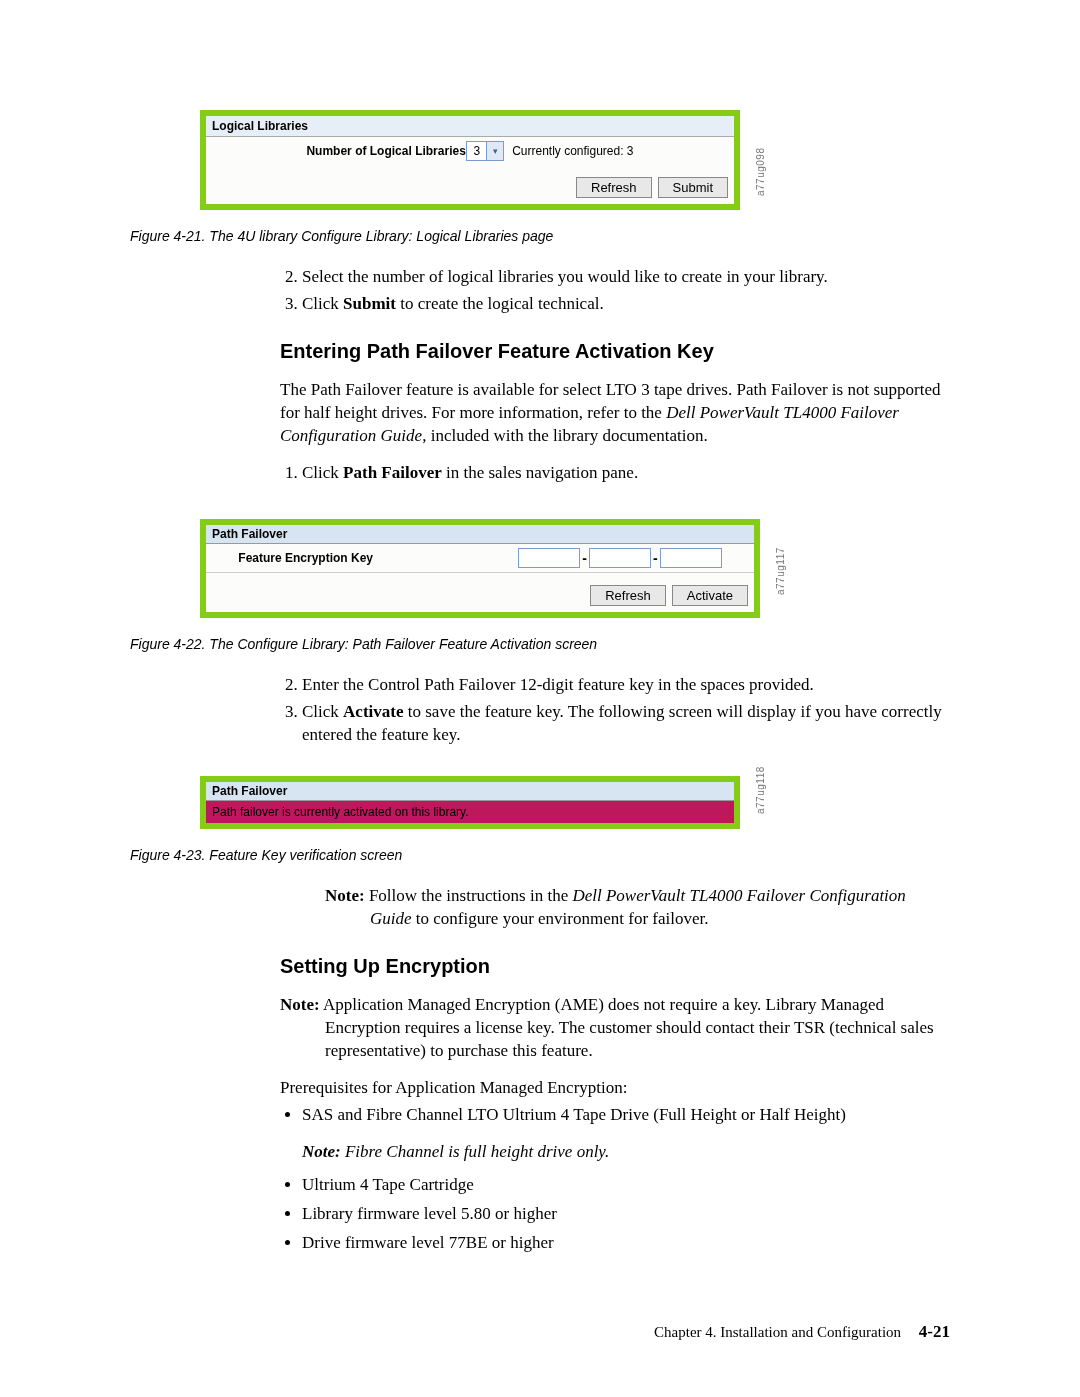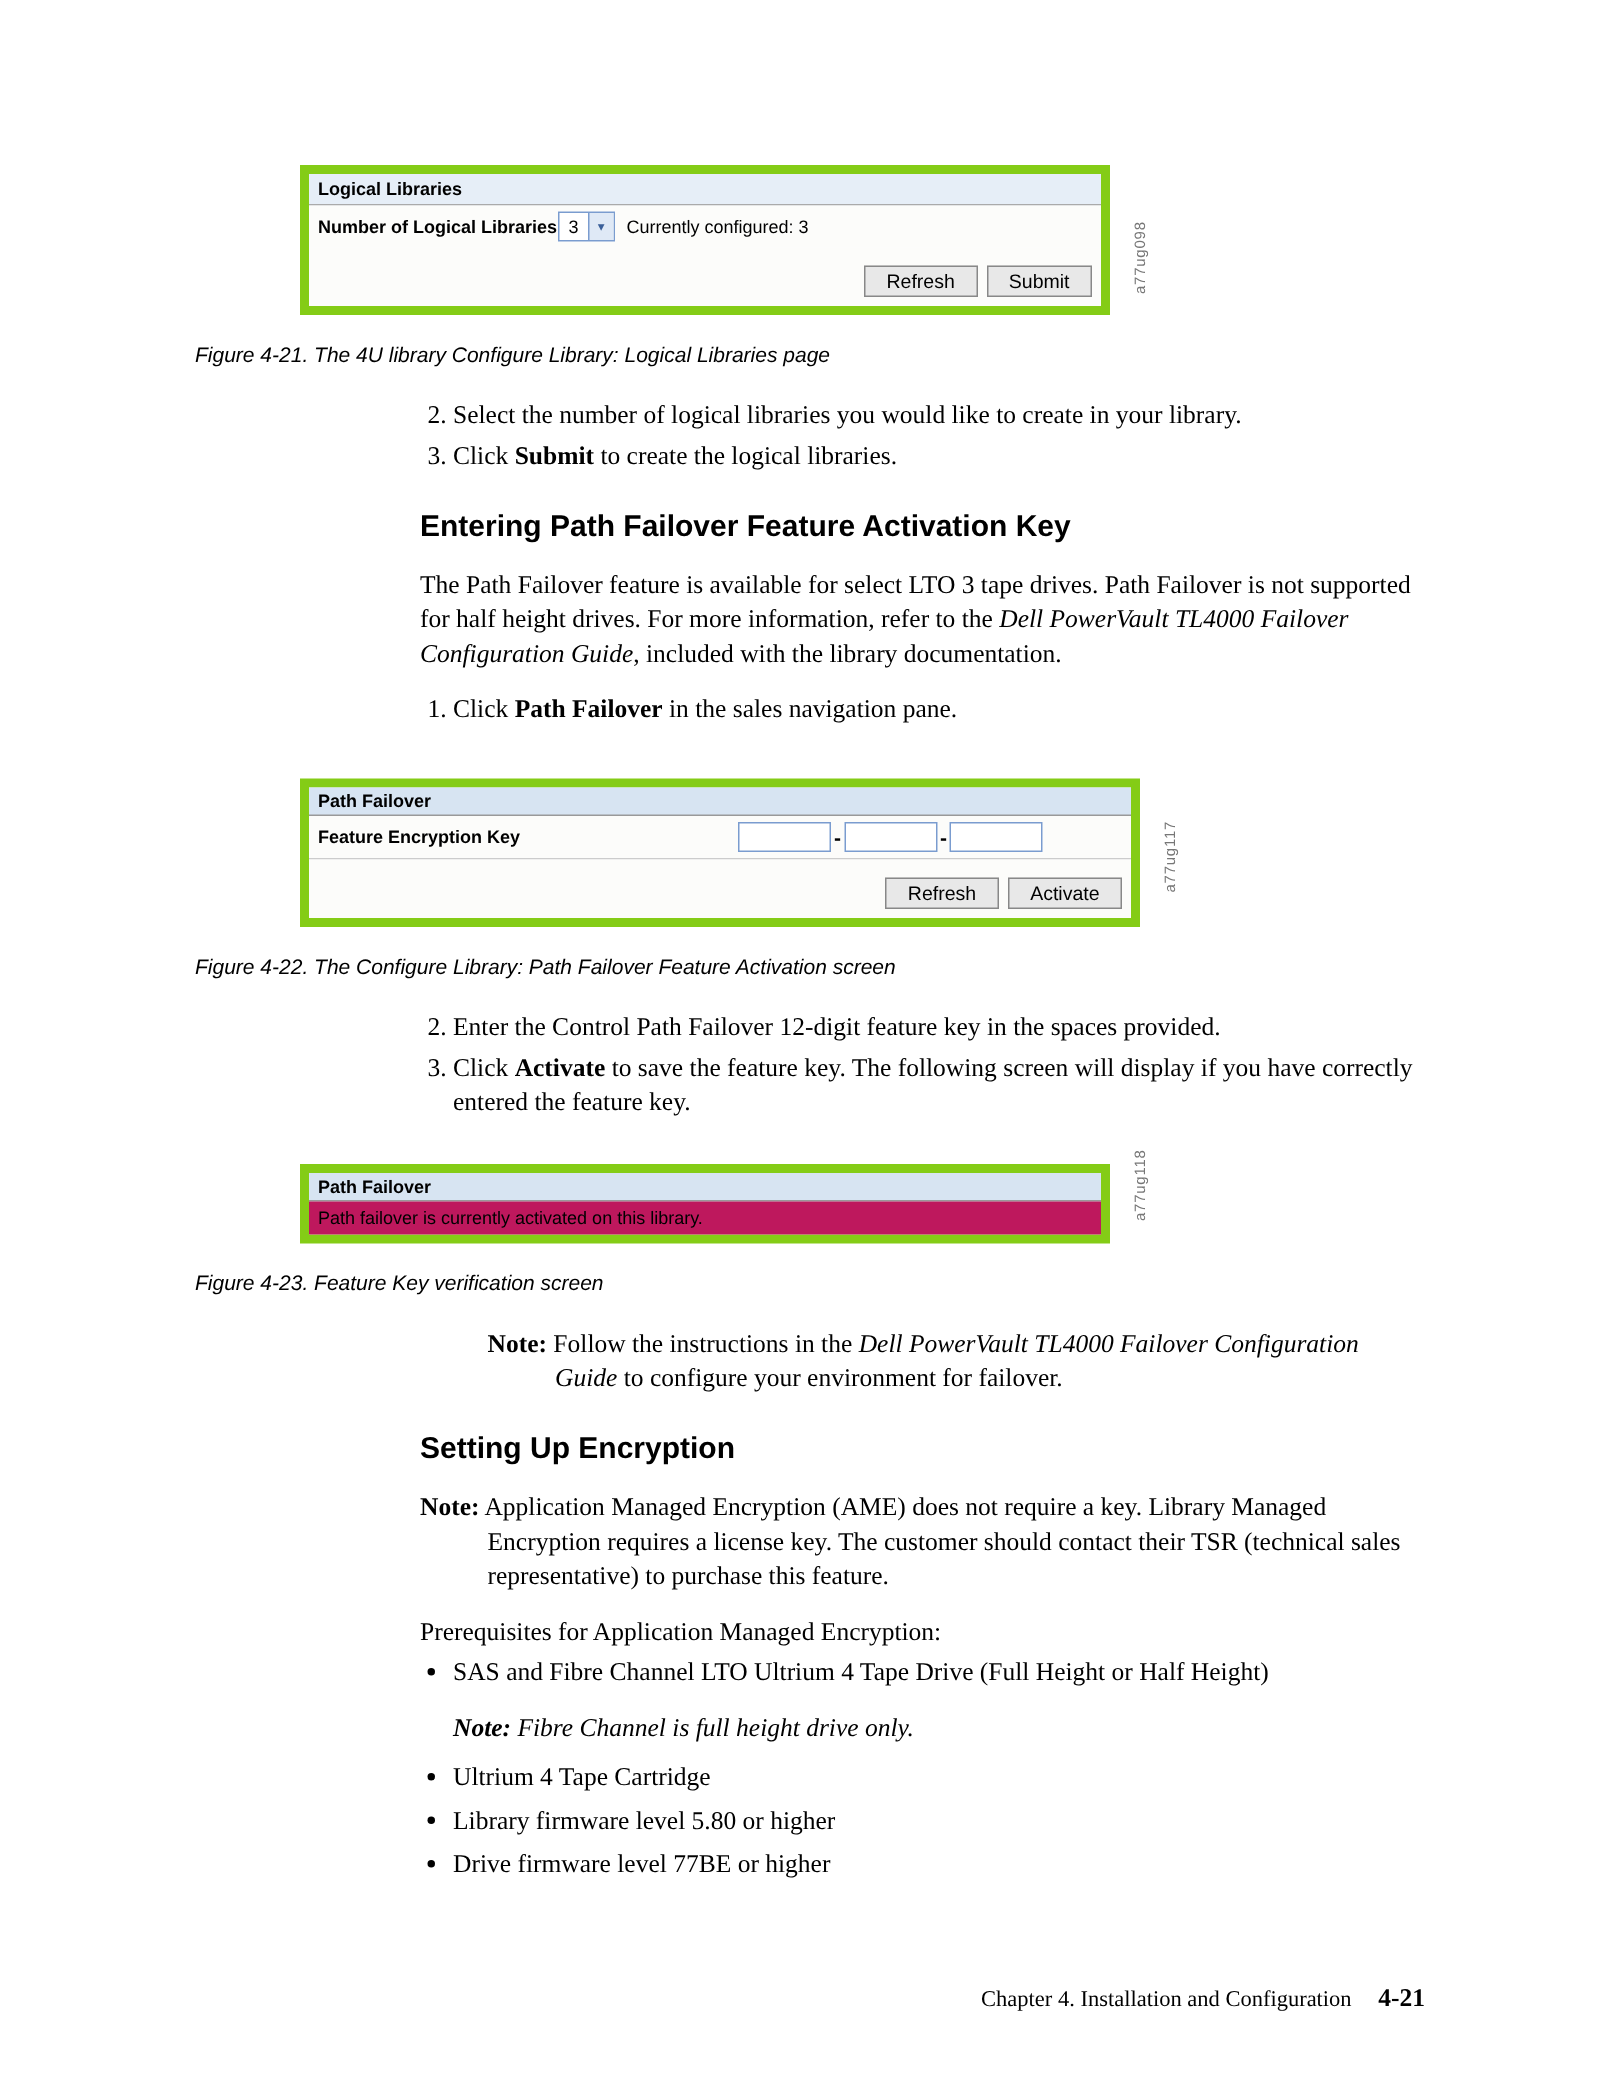--- a/index.html
+++ b/index.html
@@ -40,20 +40,21 @@
     border-bottom: 1px solid #aaa;
     color: #000;
   }
   .fig-row {
     display: flex;
     align-items: center;
     padding: 4px 6px;
     font-family: Verdana, Arial, sans-serif;
     font-size: 12px;
     background: #fcfcfa;
+    justify-content: center;
   }
   .fig-label {
     font-weight: bold;
     font-size: 12px;
     width: 160px;
   }
   .select-box {
     display: inline-flex;
     align-items: center;
     border: 1px solid #7a9ccf;
@@ -207,21 +208,21 @@
       </div>
     </div>
     <span class="sidelabel" style="left: 555px; top: 86px;">a77ug098</span>
   </div>
 
   <div class="figcap">Figure 4-21. The 4U library Configure Library: Logical Libraries page</div>
 
   <div class="body-block" style="margin-top:22px;">
     <ol start="2">
       <li>Select the number of logical libraries you would like to create in your library.</li>
-      <li><span>Click </span><span class="bold">Submit</span><span> to create the logical libraries.</span></li>
+      <li><span>Click </span><span class="bold">Submit</span><span> to create the logical technical.</span></li>
     </ol>
 
     <h3 class="section">Entering Path Failover Feature Activation Key</h3>
 
     <p>
       <span>The Path Failover feature is available for select LTO 3 tape drives. Path Failover is not supported for half height drives. For more information, refer to the </span><span class="italic">Dell PowerVault TL4000 Failover Configuration Guide</span><span>, included with the library documentation.</span>
     </p>
 
     <ol>
       <li><span>Click </span><span class="bold">Path Failover</span><span> in the sales navigation pane.</span></li>

